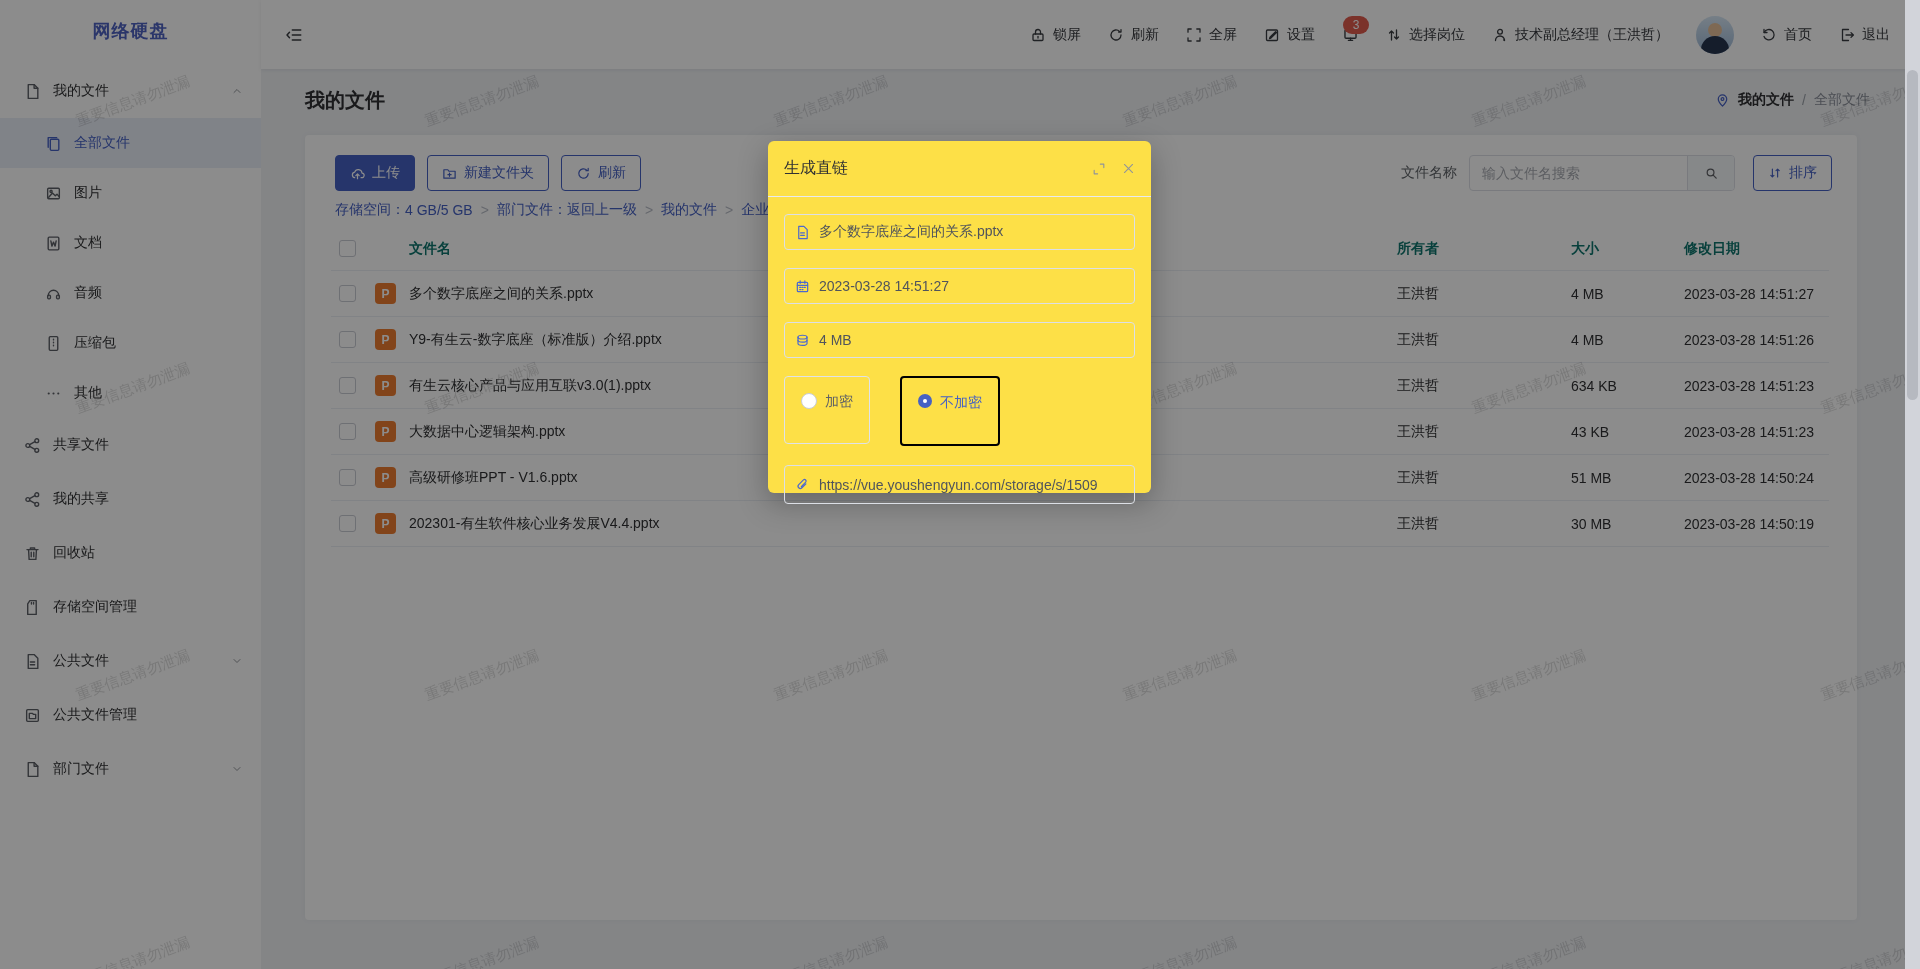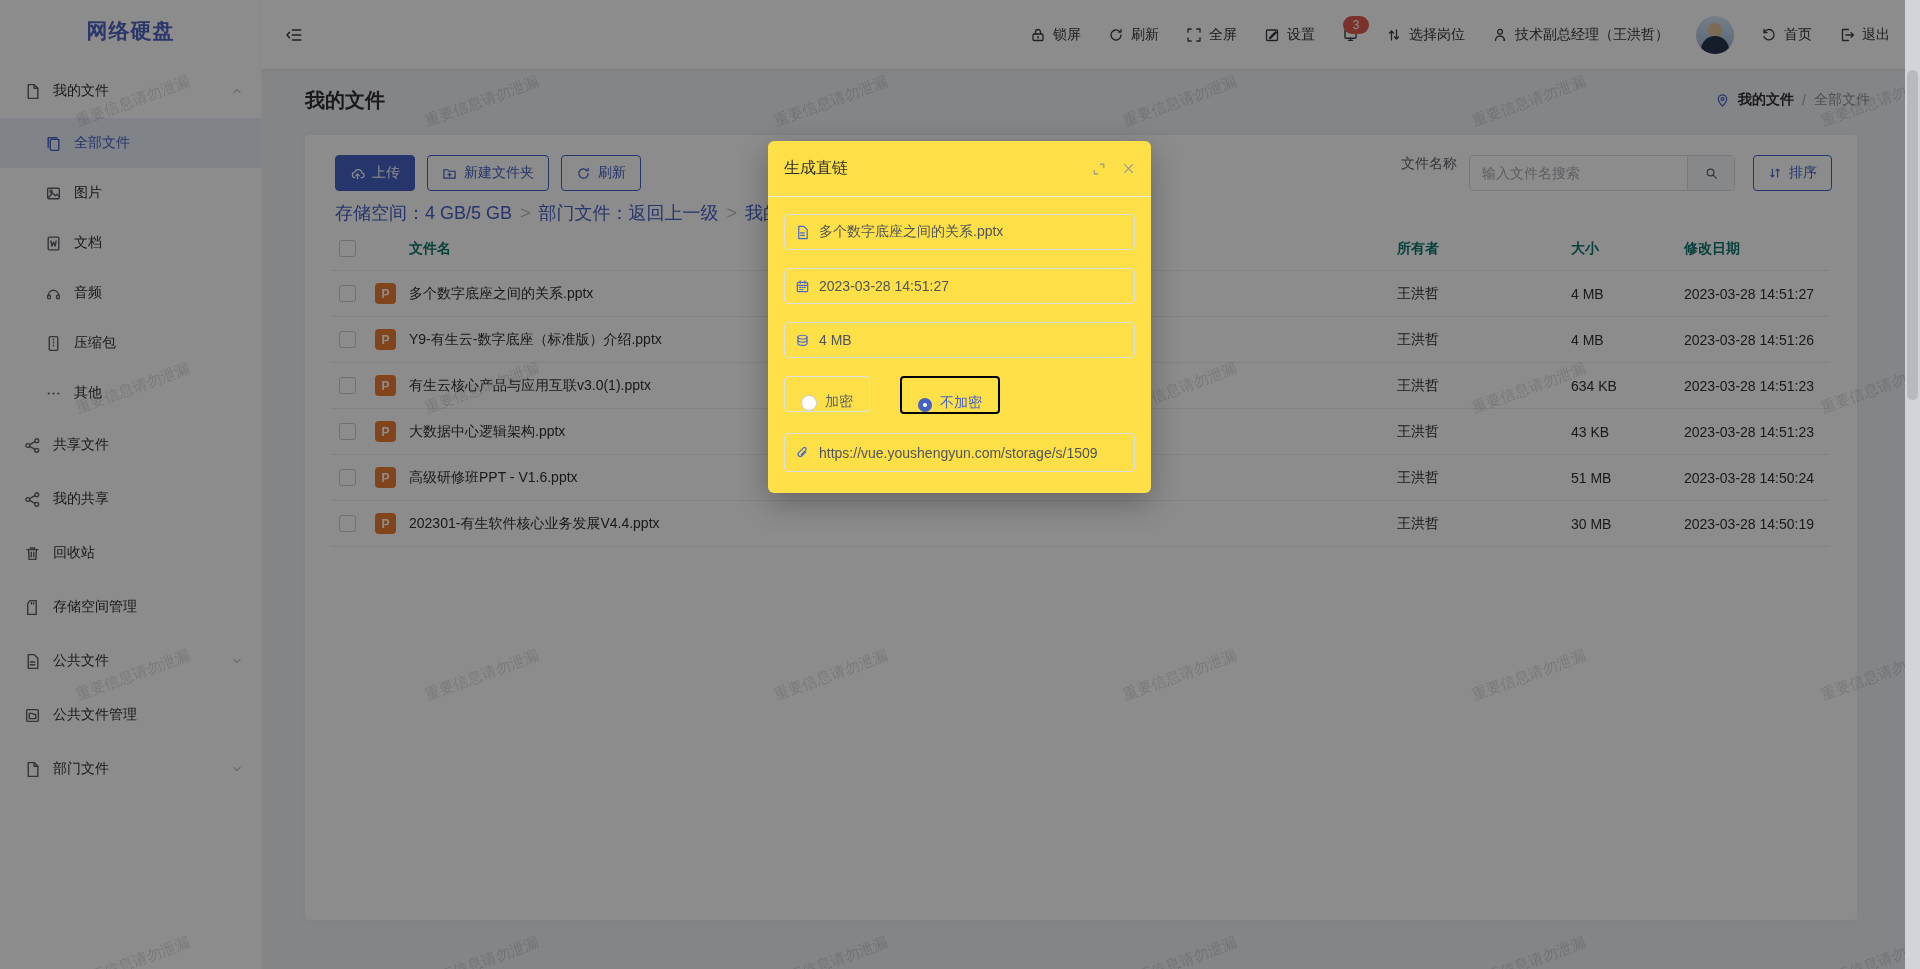--- a/index.html
+++ b/index.html
@@ -9,21 +9,21 @@
     font-family:"Liberation Sans","DejaVu Sans",sans-serif;
     font-size:14px;color:#303133;
     -webkit-font-smoothing:antialiased;
   }
   svg{display:block;}
   .ico{stroke:currentColor;fill:none;stroke-width:1.3;stroke-linecap:round;stroke-linejoin:round;}
 
   
   .sidebar{position:absolute;left:0;top:0;width:261px;height:969px;background:#fff;z-index:10;}
   .logo{height:62px;display:flex;align-items:center;justify-content:center;
-        font-size:21px;font-weight:700;color:#4f63c2;letter-spacing:1px;}
+        font-size:18px;font-weight:700;color:#4f63c2;letter-spacing:1px;}
   .menu{margin-top:2px;}
   .m-item{display:flex;align-items:center;height:54px;padding:0 18px 0 24px;cursor:pointer;color:#303133;}
   .m-item .mi-ico{color:#5c5f66;margin-right:12px;}
   .m-item .lbl{flex:1;}
   .m-item .chev{color:#909399;}
   .m-child{height:50px;padding-left:45px;}
   .m-sel{background:#e9eef8;color:#4661c4;}
   .m-sel .mi-ico{color:#4661c4;}
 
   
@@ -52,31 +52,31 @@
   .crumb .c-sep{color:#9ba0a8;}
   .crumb .c-cur{color:#8a8f99;}
 
   .card{position:relative;margin:4px 63px 0 44px;width:1552px;height:785px;background:#fff;border-radius:4px;
         box-shadow:0 0 6px rgba(0,0,0,.04);}
   .toolbar-row{position:absolute;left:30px;right:25px;top:20px;display:flex;align-items:center;}
   .btn{height:34px;display:inline-flex;align-items:center;gap:7px;padding:0 14px;border-radius:4px;
        font-size:14px;cursor:pointer;border:1px solid #4661c4;background:#fff;color:#4661c4;}
   .btn + .btn{margin-left:12px;}
   .btn-primary{background:#4661c4;color:#fff;border-color:#4661c4;}
-  .filter{margin-left:auto;display:flex;align-items:flex-start;}
+  .filter{margin-left:auto;display:flex;align-items:center;}
   .filter .f-label{color:#5f6368;margin-right:12px;}
   .input-group{display:flex;height:34px;border:1px solid #dcdfe6;border-radius:4px;overflow:hidden;background:#fff;}
   .input-group input{width:193px;border:none;outline:none;padding:0 12px;font-size:14px;color:#a16207;
                      font-family:inherit;background:transparent;}
   .input-group input::placeholder{color:#a8abb2;}
   .search-btn{width:46px;display:flex;align-items:center;justify-content:center;background:#f5f7fa;
               border-left:1px solid #dcdfe6;color:#606266;cursor:pointer;}
   .sort-btn{margin-left:18px;}
 
-  .path-row{position:absolute;left:30px;top:66px;color:#4661c4;font-size:18px;display:flex;gap:8px;align-items:center;white-space:nowrap;}
+  .path-row{position:absolute;left:30px;top:66px;color:#4661c4;font-size:14px;display:flex;gap:8px;align-items:center;white-space:nowrap;}
   .path-row .sep{color:#b9bdc7;}
   .path-row .plink{cursor:pointer;}
 
   .ftable{position:absolute;left:26px;right:28px;top:92px;}
   .trow{display:grid;grid-template-columns:44px 34px 988px 174px 113px 145px;align-items:center;height:45px;
         border-bottom:1px solid #ebeef5;font-size:14px;color:#303133;}
   .thead{height:43px;color:#0f766e;font-weight:700;}
   .cb{width:15px;height:15px;border:1px solid #c9ccd4;border-radius:3px;background:#fff;justify-self:start;margin-left:8px;cursor:pointer;}
   .ficon{width:21px;height:21px;border-radius:4px;background:#ed7d31;color:#fff;font-size:12px;font-weight:700;
          display:flex;align-items:center;justify-content:center;}
@@ -95,21 +95,21 @@
          z-index:300;box-shadow:0 10px 30px rgba(0,0,0,.28);}
   .modal-head{height:55px;display:flex;align-items:center;padding:0 16px;border-bottom:1px solid #e8eaf0;}
   .modal-title{font-size:16px;color:#303133;flex:1;}
   .mh-ico{color:#8f939b;cursor:pointer;margin-left:16px;}
   .m-field{display:flex;align-items:center;gap:9px;height:34px;border:1px solid #dcdfe6;border-radius:4px;
            margin:0 16px;padding:0 10px;color:#50545c;font-size:14px;overflow:hidden;white-space:nowrap;}
   .m-field .f-ico{color:#4b68cf;flex:none;}
   .mf1{margin-top:17px;}
   .m-field + .m-field{margin-top:18px;}
   .radio-row{display:flex;margin:18px 16px 0;gap:30px;}
-  .radio-box{height:34px;display:flex;align-items:flex-end;gap:8px;padding:0 16px;border:1px solid #dfe2e8;
+  .radio-box{height:34px;display:flex;align-items:flex-start;gap:8px;padding:16px 16px;border:1px solid #dfe2e8;
              border-radius:4px;color:#606266;cursor:pointer;}
   .radio-box .rdot{width:14px;height:14px;border-radius:50%;border:1px solid #c9ccd4;background:#fff;}
   .radio-sel{border:2px solid #000000;color:#4661c4;}
   .radio-sel .rdot{border:none;background:#4661c4;position:relative;}
   .radio-sel .rdot:after{content:"";position:absolute;left:5px;top:5px;width:4px;height:4px;border-radius:50%;background:#fff;}
   .url-field{margin-top:19px;height:37px;}
 </style>
 </head>
 <body>
 

